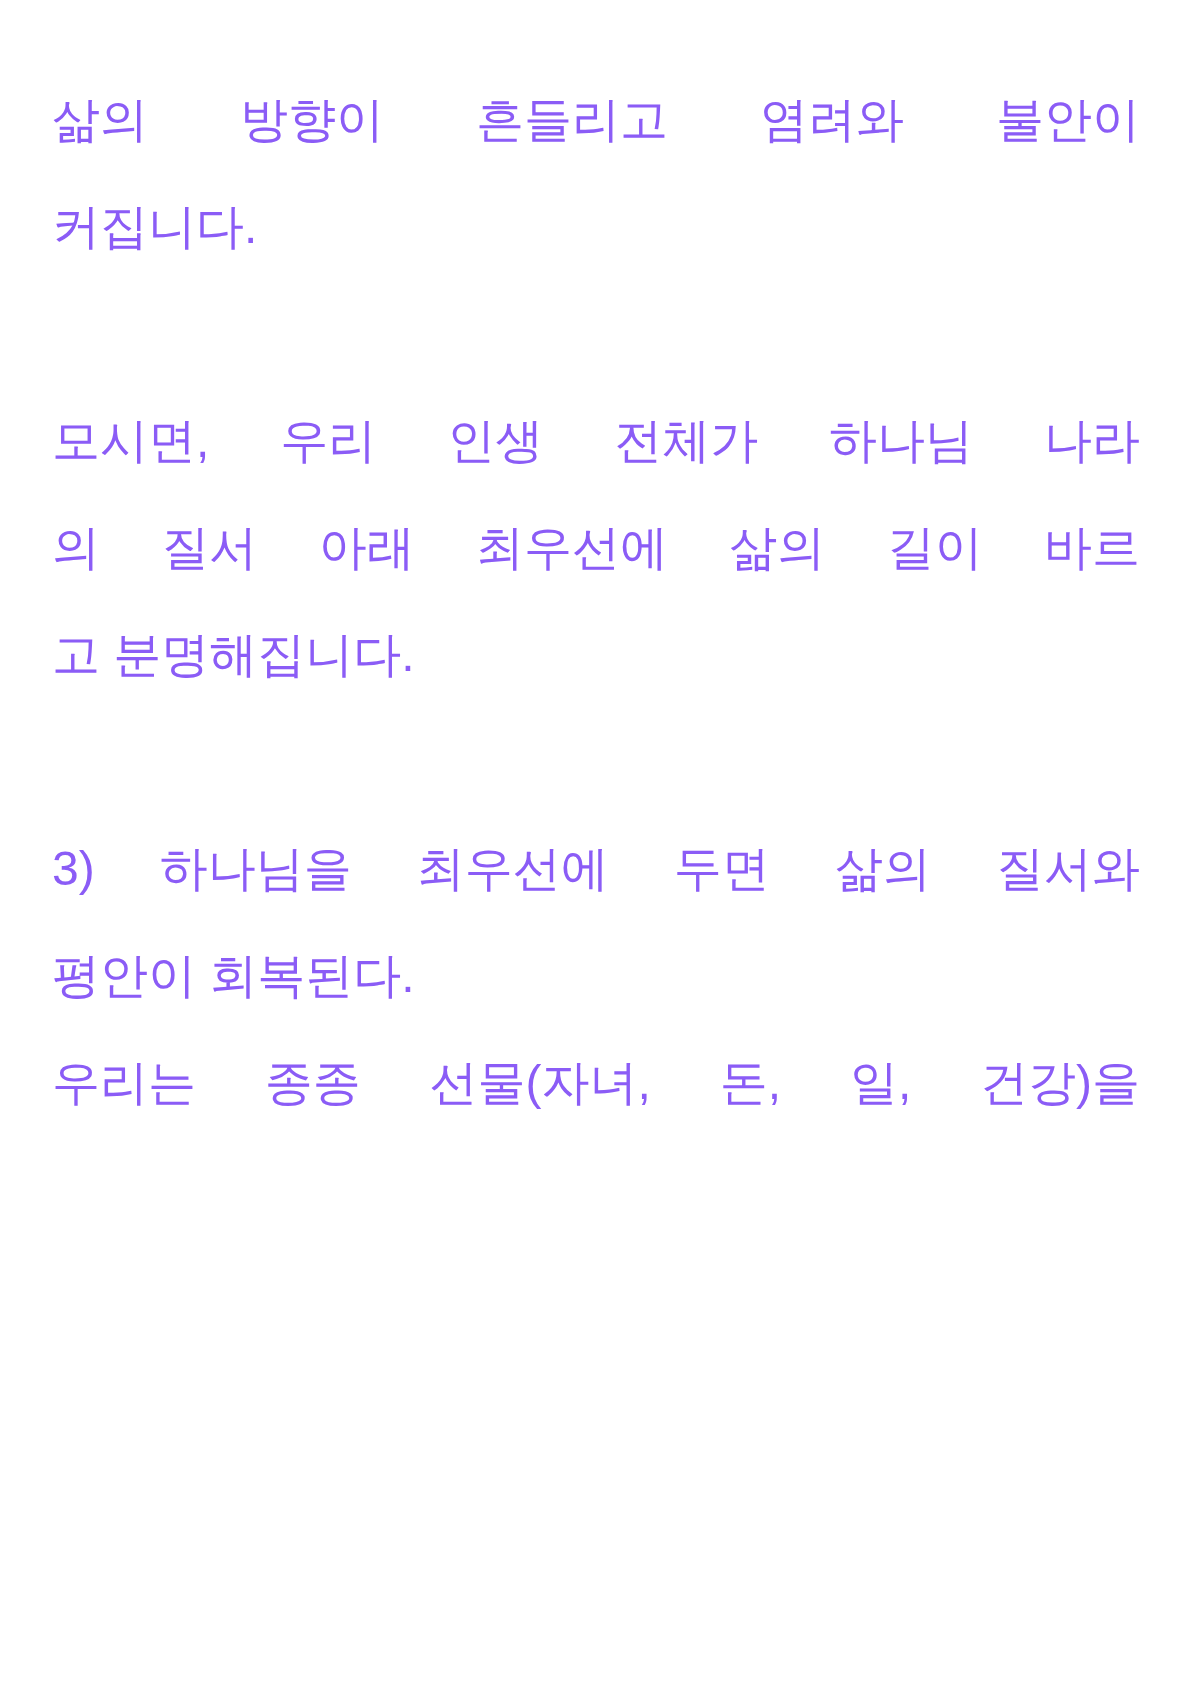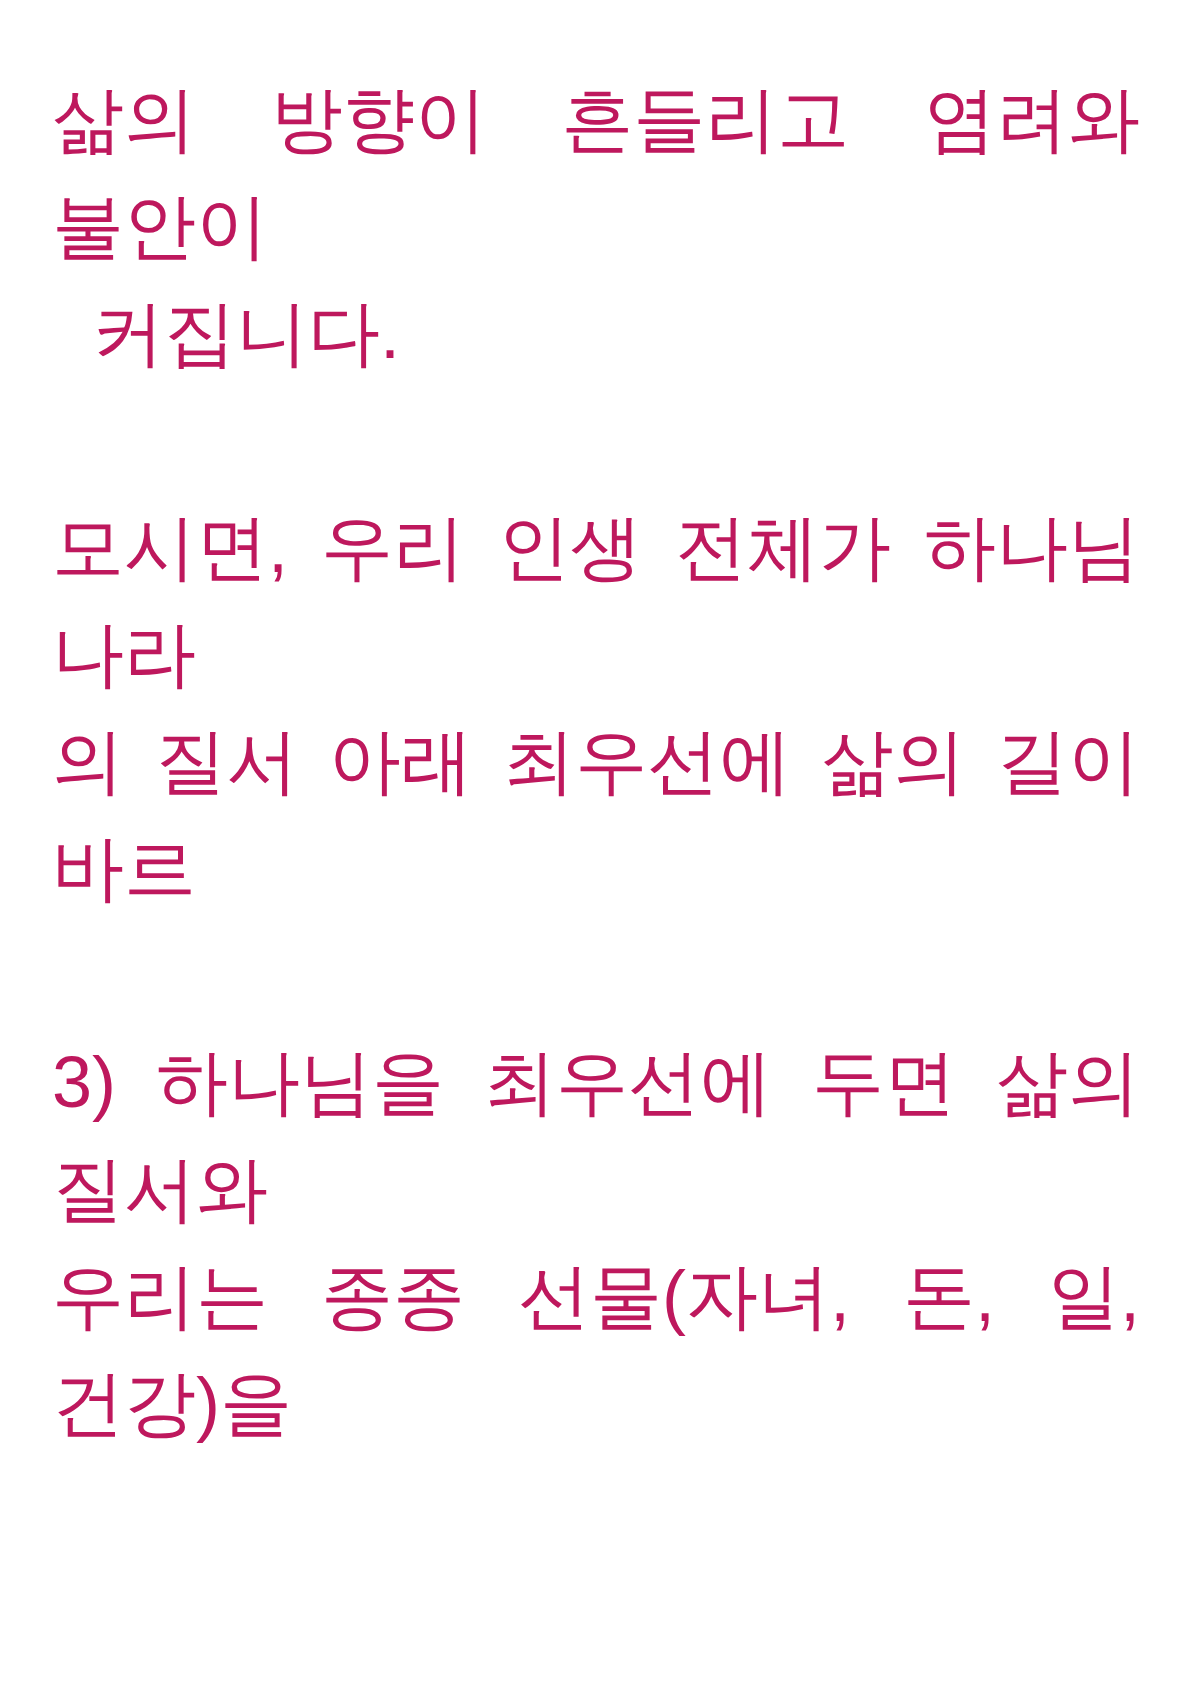--- a/index.html
+++ b/index.html
@@ -18,54 +18,55 @@
     width: 1190px;
     height: 1684px;
     padding: 66px 50px 0 52px;
     background: #ffffff;
     color: #000000;
   }
   .block + .block {
     margin-top: 107px; 
   }
   .line {
-    font-size: 72px;
+    font-size: 48px;
     line-height: 107px;
     font-weight: 400;
-    color: #be185d;
+    color: #8b5cf6;
     white-space: normal;
     word-break: keep-all;
   }
   
   .line.fill {
     text-align: justify;
     text-align-last: justify;
     -moz-text-align-last: justify;
   }
   
   .line.last {
     text-align: left;
     text-align-last: left;
-    margin-left: 40px;
   }
 </style>
 </head>
 <body>
 
 <div class="page">
 
   <div class="block">
     <div class="line fill">삶의 방향이 흔들리고 염려와 불안이</div>
     <div class="line last">커집니다.</div>
   </div>
 
   <div class="block">
     <div class="line fill">모시면, 우리 인생 전체가 하나님 나라</div>
     <div class="line fill">의 질서 아래 최우선에 삶의 길이 바르</div>
+    <div class="line last">고 분명해집니다.</div>
   </div>
 
   <div class="block">
     <div class="line fill">3) 하나님을 최우선에 두면 삶의 질서와</div>
+    <div class="line last">평안이 회복된다.</div>
     <div class="line fill">우리는 종종 선물(자녀, 돈, 일, 건강)을</div>
 
   </div>
 
 </div>
 
 </body></html>

